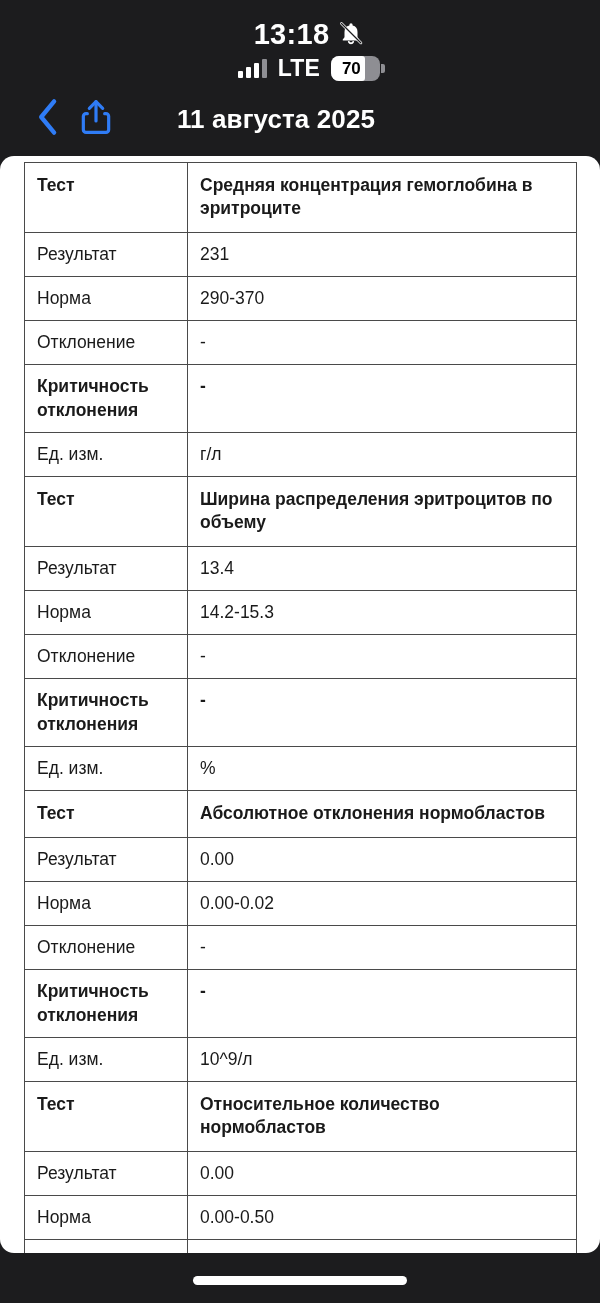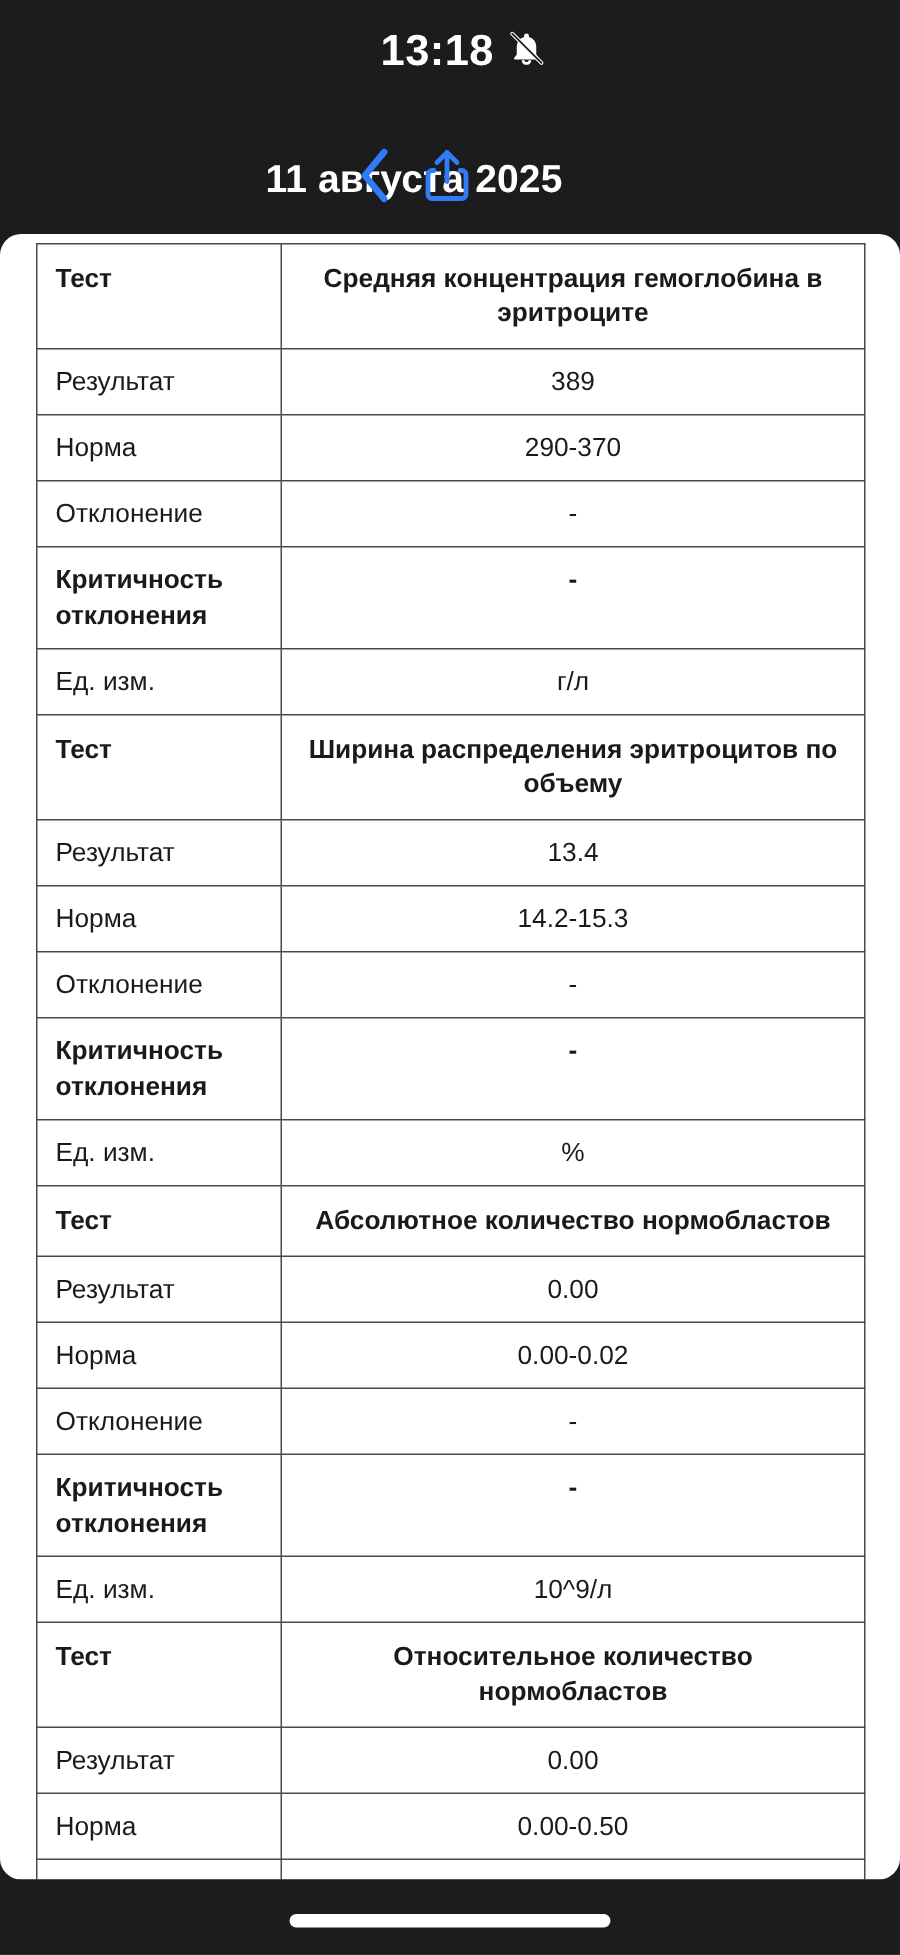--- a/index.html
+++ b/index.html
@@ -87,21 +87,21 @@
   }
 
   
   #nav-bar {
     position: absolute;
     top: 82px; left: 0;
     width: 552px; height: 74px;
     background: #1c1c1e;
     display: flex;
     align-items: center;
-    justify-content: center;
+    justify-content: flex-start;
     padding: 0 28px 0 24px;
   }
   #nav-title {
     color: #ffffff;
     font-size: 26px;
     font-weight: 700;
     letter-spacing: 0.1px;
     position: absolute;
     left: 0; right: 0;
     text-align: center;
@@ -141,21 +141,21 @@
     color: #1a1a1a;
     line-height: 1.33;
     vertical-align: top;
   }
   td.label {
     width: 163px;
     text-align: left;
     font-weight: 400;
   }
   td.value {
-    text-align: center;
+    text-align: left;
     font-weight: 400;
   }
   tr.test-row td.label { font-weight: 700; }
   tr.test-row td.value { font-weight: 700; }
   tr.test-row td { padding-top: 11px; padding-bottom: 11px; }
 
   tr.tall td { height: 66px; font-weight: bold; }
 
   
   #home-area {
@@ -184,20 +184,34 @@
       <span class="sb-time">13:18</span>
       <span>
         <svg width="26" height="26" viewBox="0 0 24 24" fill="none">
           <path d="M18 16v-5a6 6 0 0 0-4.5-5.81V4.5a1.5 1.5 0 0 0-3 0v.69A6 6 0 0 0 6 11v5l-1.6 2.1A.6.6 0 0 0 4.9 19h14.2a.6.6 0 0 0 .5-.9L18 16Z" fill="#ffffff"></path>
           <path d="M10 20.2a2.2 2.2 0 0 0 4 0" stroke="#ffffff" stroke-width="1.7" stroke-linecap="round"></path>
           <line x1="3.2" y1="3.2" x2="21.2" y2="21.2" stroke="#ffffff" stroke-width="2.4" stroke-linecap="round"></line>
           <line x1="3.2" y1="3.2" x2="21.2" y2="21.2" stroke="#1c1c1e" stroke-width="1.1" stroke-linecap="round"></line>
         </svg>
       </span>
     </div>
+    <div class="sb-right">
+      <span class="signal-bars">
+        <i></i>
+          <i></i>
+          <i></i>
+          <i></i>
+      </span>
+      <span class="sb-lte">LTE</span>
+      <span class="battery">
+        <span class="fill" style="width: 70%;"></span>
+        <span class="lvl">70</span>
+        <span class="nub"></span>
+      </span>
+    </div>
   </div>
 
   <div id="nav-bar">
     <div class="nav-btn">
       <span>
         <svg width="26" height="38" viewBox="0 0 16 28" fill="none">
           <path d="M12.5 2.5 3 14l9.5 11.5" stroke="#2f7cf6" stroke-width="3.2" stroke-linecap="round" stroke-linejoin="round"></path>
         </svg>
       </span>
     </div>
@@ -215,21 +229,21 @@
 
   <div id="content">
     <table class="results">
       <tbody id="table-body">
           <tr class="test-row">
             <td class="label">Тест</td>
             <td class="value">Средняя концентрация гемоглобина в эритроците</td>
           </tr>
           <tr>
             <td class="label">Результат</td>
-            <td class="value">389</td>
+            <td class="value">231</td>
           </tr>
           <tr>
             <td class="label">Норма</td>
             <td class="value">290-370</td>
           </tr>
           <tr>
             <td class="label">Отклонение</td>
             <td class="value">-</td>
           </tr>
           <tr class="tall">
@@ -259,21 +273,21 @@
           <tr class="tall">
             <td class="label">Критичность отклонения</td>
             <td class="value">-</td>
           </tr>
           <tr>
             <td class="label">Ед. изм.</td>
             <td class="value">%</td>
           </tr>
           <tr class="test-row">
             <td class="label">Тест</td>
-            <td class="value">Абсолютное количество нормобластов</td>
+            <td class="value">Абсолютное отклонения нормобластов</td>
           </tr>
           <tr>
             <td class="label">Результат</td>
             <td class="value">0.00</td>
           </tr>
           <tr>
             <td class="label">Норма</td>
             <td class="value">0.00-0.02</td>
           </tr>
           <tr>

